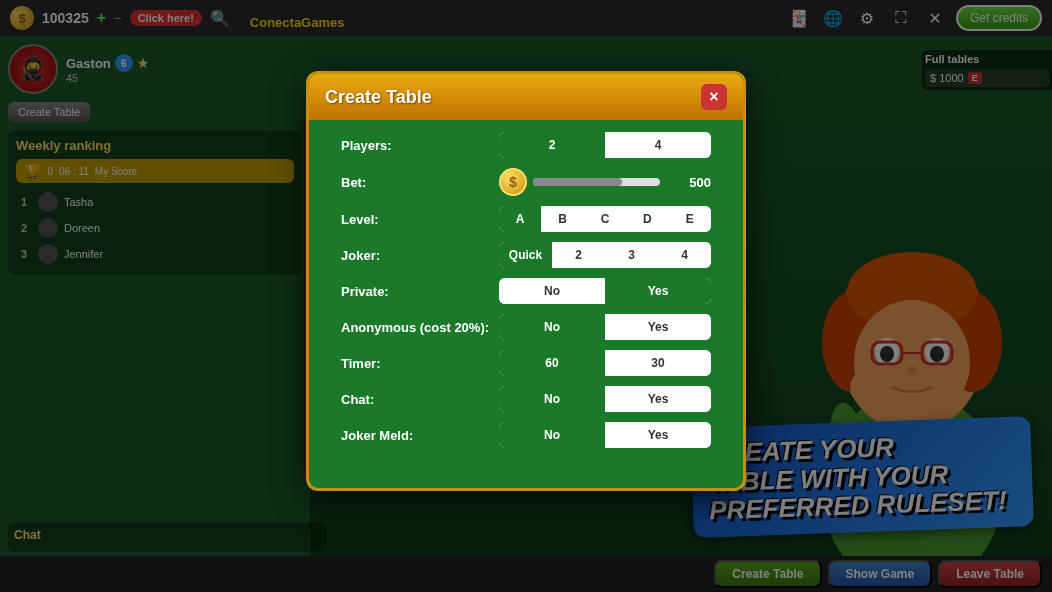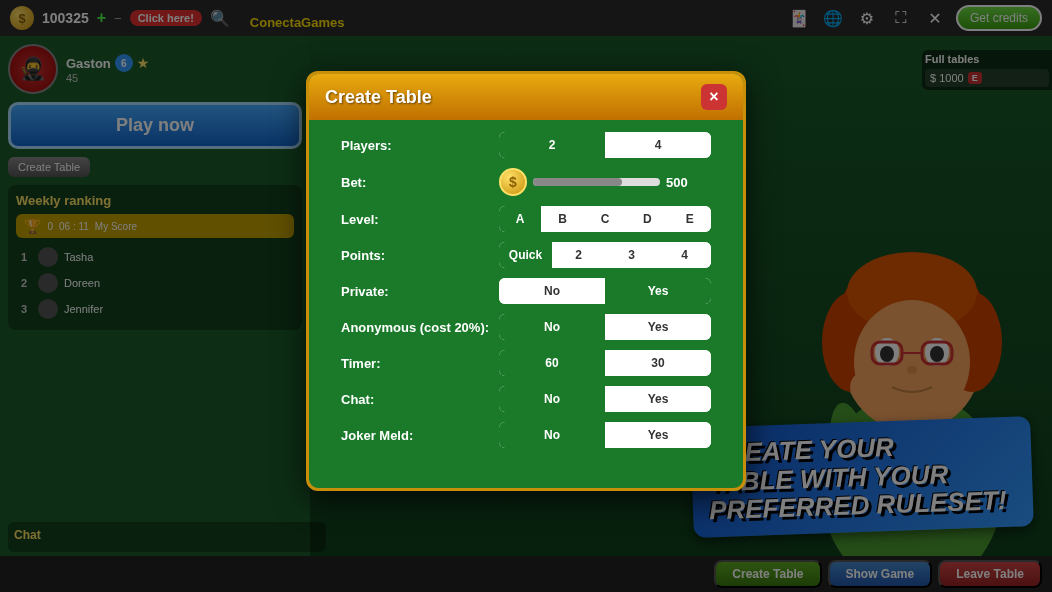--- a/index.html
+++ b/index.html
@@ -375,21 +375,21 @@
       flex-shrink: 0;
       border: 2px solid #ffe066;
       display: flex; align-items: center; justify-content: center;
       font-size: 14px; font-weight: bold; color: #8b5e00;
     }
     .bet-value {
       color: #fff;
       font-size: 13px;
       font-weight: bold;
       width: 45px;
-      text-align: left;
+      text-align: right;
     }
   </style>
 </head>
 <body>
 
 <div class="bg"></div>
 
 <div class="top-bar">
   <div class="top-bar-coin">$</div>
   <span class="top-bar-score">100325</span>
@@ -413,23 +413,20 @@
     <div>
       <div style="display:flex;align-items:center;gap:4px;">
         <span class="player-name">Gaston</span>
         <span class="player-level">6</span>
         <span style="color:#ffe066;font-size:14px;">★</span>
       </div>
       <div style="color:#ccc;font-size:11px;">45</div>
     </div>
   </div>
 
-  <div class="play-now-btn">
-    <span>Play now</span>
-  </div>
   <div class="create-table-btn-small">Create Table</div>
 
   <div class="weekly-ranking">
     <h3>Weekly ranking</h3>
     <div class="my-score">
       <span style="color:#ffd700;font-size:14px;">🏆</span>
       <span>0</span>
       <span>06 : 11</span>
       <span>My Score</span>
     </div>
@@ -550,21 +547,21 @@
         <div class="form-control">
           <button class="option-btn active">A</button>
           <button class="option-btn">B</button>
           <button class="option-btn">C</button>
           <button class="option-btn">D</button>
           <button class="option-btn">E</button>
         </div>
       </div>
 
       <div class="form-row">
-        <span class="form-label">Points:</span>
+        <span class="form-label">Joker:</span>
         <div class="form-control">
           <button class="option-btn active">Quick</button>
           <button class="option-btn">2</button>
           <button class="option-btn">3</button>
           <button class="option-btn">4</button>
         </div>
       </div>
 
       <div class="form-row">
         <span class="form-label">Private:</span>

